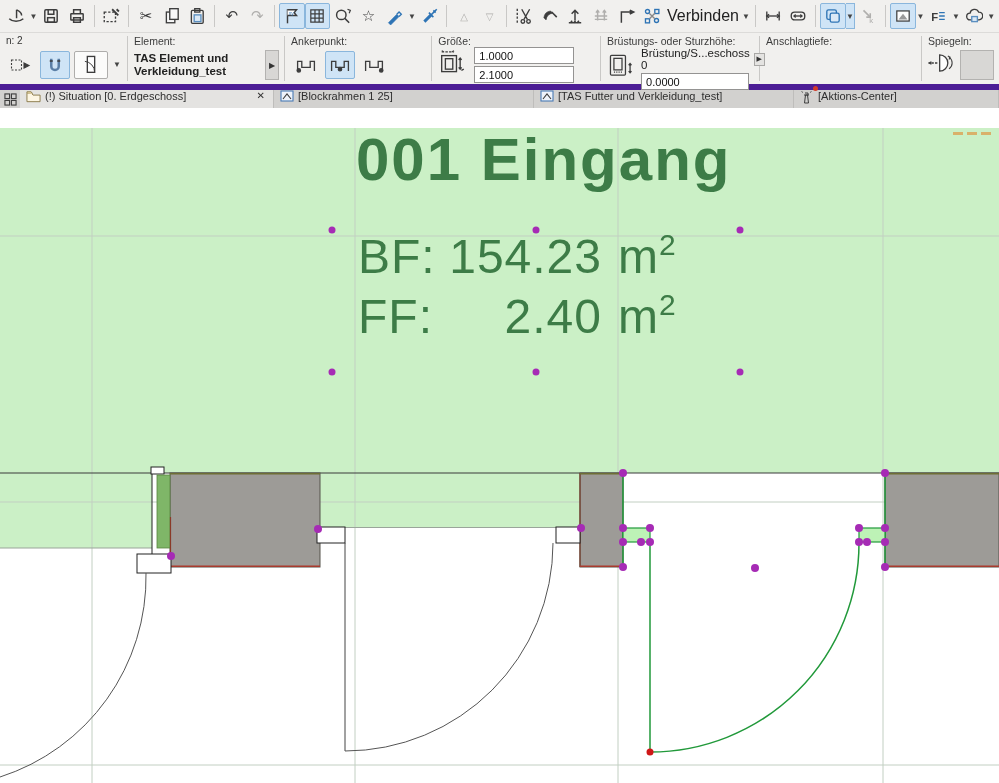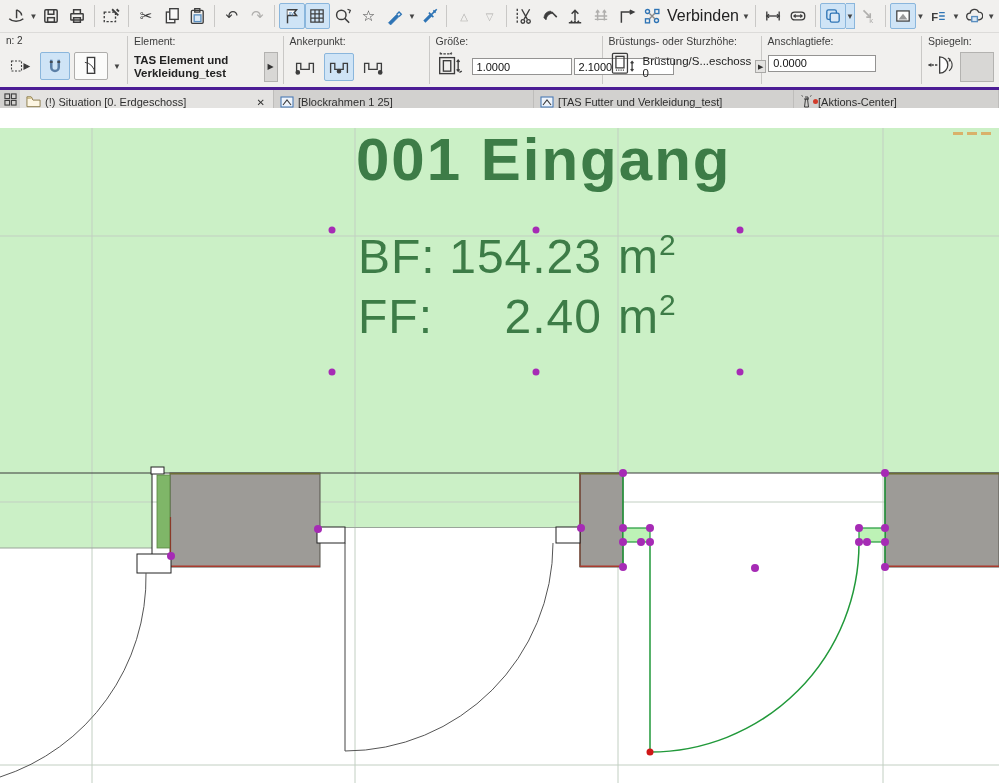--- a/index.html
+++ b/index.html
@@ -14,46 +14,46 @@
     border:1px solid transparent; border-radius:2px; color:#3d3d3d; font-size:15px; }
   .tb svg { display:block; }
   .tb.active { background:var(--active-blue); border-color:var(--active-blue-border); }
   .caret { font-size:8px; color:#444; width:10px; text-align:center; }
   .sep { width:1px; height:22px; background:#c9c8c6; margin:0 4px; flex:0 0 1px; }
   .gray { color:#b0afad; }
   .lbl-verbinden { font-size:16px; color:#222; padding:0 2px; }
 
   
   .infobar { height:57px; background:var(--toolbar-bg); display:flex;
-    border-bottom:3px solid #4c1d95; flex:0 0 57px; }
+    border-bottom:6px solid #4c1d95; flex:0 0 57px; }
   .ib-sec { padding:2px 5px 2px 6px; display:flex; flex-direction:column; position:relative; }
   .ib-div { width:1px; background:#c9c8c6; margin:3px 0; flex:0 0 1px; }
   .ib-label { font-size:10.5px; color:#3c3c3c; height:13px; white-space:nowrap; }
   .ib-row { display:flex; align-items:center; gap:4px; flex:1; }
   .ib-btn { height:28px; min-width:30px; display:flex; align-items:center; justify-content:center;
     border:1px solid transparent; border-radius:2px; }
   .ib-btn.active { background:var(--active-blue); border-color:var(--active-blue-border); }
   .ib-btn.framed { border-color:#aeadab; background:#fbfbfa; }
   .elem-name { font-size:11.5px; font-weight:bold; color:#222; line-height:13px; }
   .arrow-btn { width:14px; height:30px; background:#d8d7d5; border:1px solid #b3b2b0;
     display:flex; align-items:center; justify-content:center; font-size:8px; color:#333; }
   .ib-input { width:100px; height:17px; border:1px solid #949392; background:#fff;
     font-size:11px; padding:0 4px; font-family:"Liberation Sans",sans-serif; color:#111; }
-  .stack { display:flex; flex-direction:row; gap:2px; }
+  .stack { display:flex; flex-direction:column; gap:2px; }
   .combo-line { font-size:11.5px; color:#222; display:flex; align-items:center; gap:3px; }
   .mini-arrow { width:12px; height:13px; background:#e4e3e1; border:1px solid #a9a8a6;
     font-size:7px; display:flex; align-items:center; justify-content:center; color:#333; }
   .stories { font-size:10px; color:#333; height:12px; overflow:hidden; }
   .mirror-stub { width:34px; height:30px; background:#d8d7d5; border:1px solid #b3b2b0; }
 
   
   .tabbar { height:18px; background:var(--tabbar-bg); display:flex; align-items:stretch;
     flex:0 0 18px; font-size:11px; color:#2e2e2e; }
   .tabgrid { width:20px; display:flex; align-items:center; justify-content:center; }
-  .tab { display:flex; align-items:flex-end; gap:4px; padding:0 6px; border-right:1px solid #bebdbb; }
+  .tab { display:flex; align-items:flex-start; gap:4px; padding:0 6px; border-right:1px solid #bebdbb; }
   .tab.active { background:#e4e3e1; }
   .tab .x { margin-left:auto; font-size:10px; color:#333; padding:0 2px; }
   .tab-label { white-space:nowrap; overflow:hidden; }
   .reddot { width:5px; height:5px; background:#d23b2a; border-radius:50%;
     position:relative; top:-4px; left:-4px; }
 
   
   .canvas { flex:1; position:relative;margin-top:20px; }
   .canvas svg { display:block; }
   .grn { fill:var(--canvas-green); }

